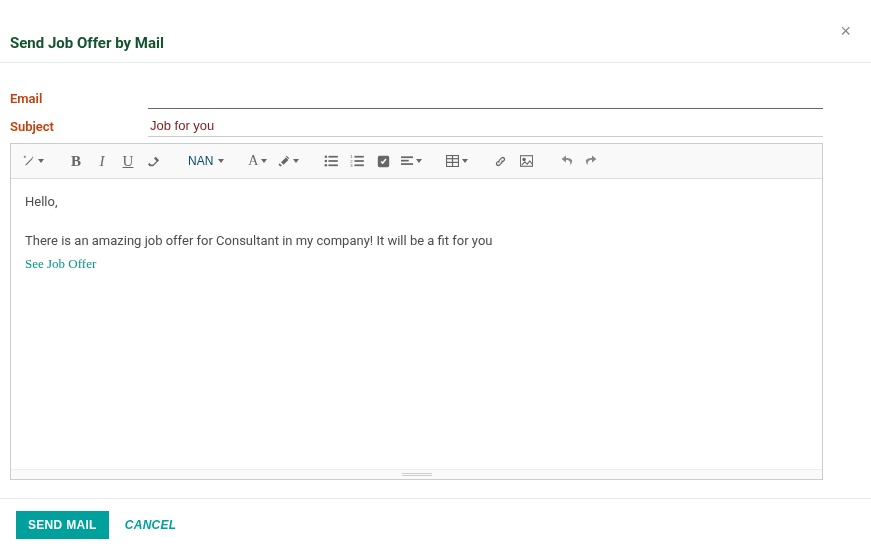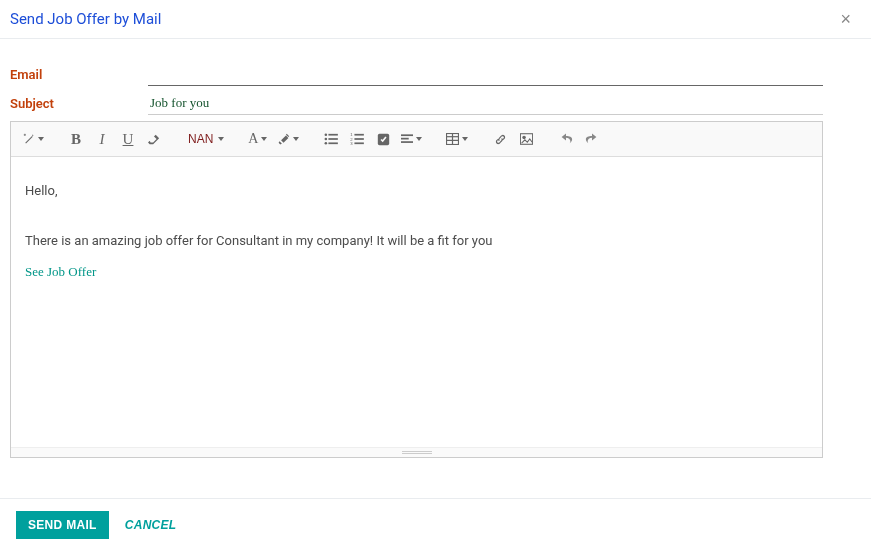--- a/index.html
+++ b/index.html
@@ -14,22 +14,23 @@
   }
   .modal-header {
     display: flex;
     justify-content: space-between;
     align-items: center;
     padding: 10px 16px 10px 10px;
     border-bottom: 1px solid #e9ecef;
   }
   .modal-title {
     font-size: 15px;
-    font-weight: 400;
-    color: #1d4ed8;
+    font-weight: 700;
+    color: #14532d;
+    margin-top: 24px;
   }
   .close-btn {
     background: none;
     border: none;
     font-size: 18px;
     color: #888;
     cursor: pointer;
     line-height: 1;
     padding: 0 4px;
   }
@@ -51,23 +52,23 @@
   }
   .form-control-wrap {
     flex: 1;
   }
   .text-input {
     width: 100%;
     border: none;
     border-bottom: 1px solid #ccc;
     padding: 3px 2px;
     font-size: 13px;
-    font-family: Liberation Serif, serif;
+    font-family: Liberation Sans, sans-serif;
     outline: none;
-    color: #14532d;
+    color: #7f1d1d;
   }
   .email-input {
     border-bottom: 1px solid #666;
   }
   .editor-wrap {
     border: 1px solid #ccc;
     background: #fff;
   }
   .editor-toolbar {
     display: flex;
@@ -97,32 +98,32 @@
     margin-left: 3px;
     border-left: 3px solid transparent;
     border-right: 3px solid transparent;
     border-top: 4px solid #666;
   }
   .tb-sep {
     width: 12px;
   }
   .tb-text {
     font-size: 12px;
-    color: #7f1d1d;
+    color: #0c4a6e;
     padding: 0 2px;
   }
   .editor-content {
     min-height: 290px;
     padding: 12px 14px;
     font-size: 13px;
     color: #4c4c4c;
     line-height: 1.5;
     outline: none;
   }
-  .editor-content p { margin: 12px 0 4px 0; }
+  .editor-content p { margin: 1px 0 4px 0; }
   .editor-gap { height: 14px; }
   .editor-link {
     color: #009688;
     text-decoration: none;
     font-family: Liberation Serif, serif;
   }
   .editor-resize {
     height: 10px;
     background: #fafafa;
     border-top: 1px solid #eee;

